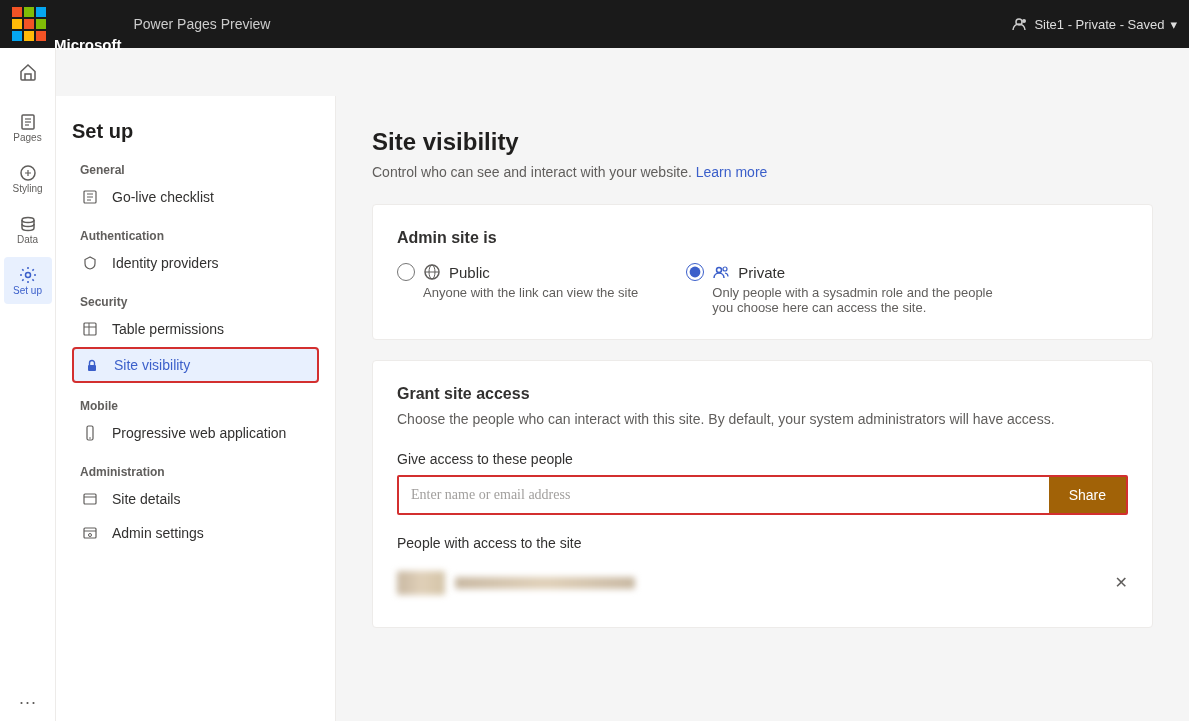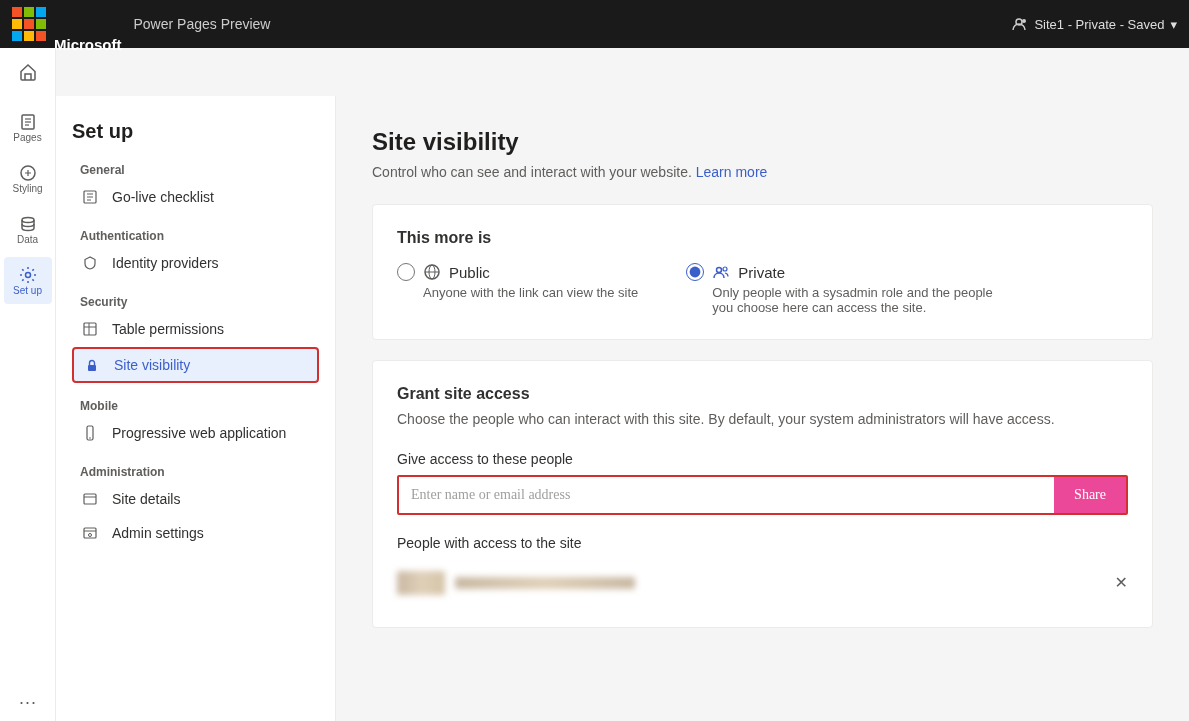--- a/index.html
+++ b/index.html
@@ -113,24 +113,24 @@
       border: 2px solid #d32f2f; border-radius: 2px;
       overflow: hidden;
     }
     .share-input {
       flex: 1; padding: 10px 12px; font-size: 14px;
       border: none; outline: none; color: #323130;
       font-family: Liberation Serif, serif;
     }
     .share-input::placeholder { color: #a19f9d; }
     .share-button {
-      background: #ec4899; color: white;
+      background: #a16207; color: white;
       border: none; padding: 10px 20px;
       font-size: 14px; font-weight: 500;
-      cursor: pointer; font-family: Liberation Serif, serif;
+      cursor: pointer; font-family: Liberation Sans, sans-serif;
       white-space: nowrap;
     }
 
     .people-access-label { font-size: 14px; font-weight: 500; margin-top: 20px; margin-bottom: 12px; }
     .person-row {
       display: flex; align-items: center; justify-content: space-between;
       padding: 8px 0;
     }
     .person-avatar {
       width: 48px; height: 24px; border-radius: 2px;
@@ -301,21 +301,21 @@
   </div>
 
   <div class="main">
     <h1 class="page-title">Site visibility</h1>
     <p class="page-subtitle">
       <span>Control who can see and interact with your website.</span>
       <a href="#">Learn more</a>
     </p>
 
     <div class="card">
-      <div class="this-site-is">This more is</div>
+      <div class="this-site-is">Admin site is</div>
       <div class="radio-options">
         <div class="radio-option">
           <label class="radio-label">
             <input type="radio" name="visibility" value="public" style="">
             <svg width="18" height="18" viewBox="0 0 18 18" fill="none">
               <circle cx="9" cy="9" r="7" stroke="#605e5c" stroke-width="1.5"></circle>
               <ellipse cx="9" cy="9" rx="3" ry="7" stroke="#605e5c" stroke-width="1"></ellipse>
               <line x1="2" y1="9" x2="16" y2="9" stroke="#605e5c" stroke-width="1"></line>
             </svg>
             <span>Public</span>

